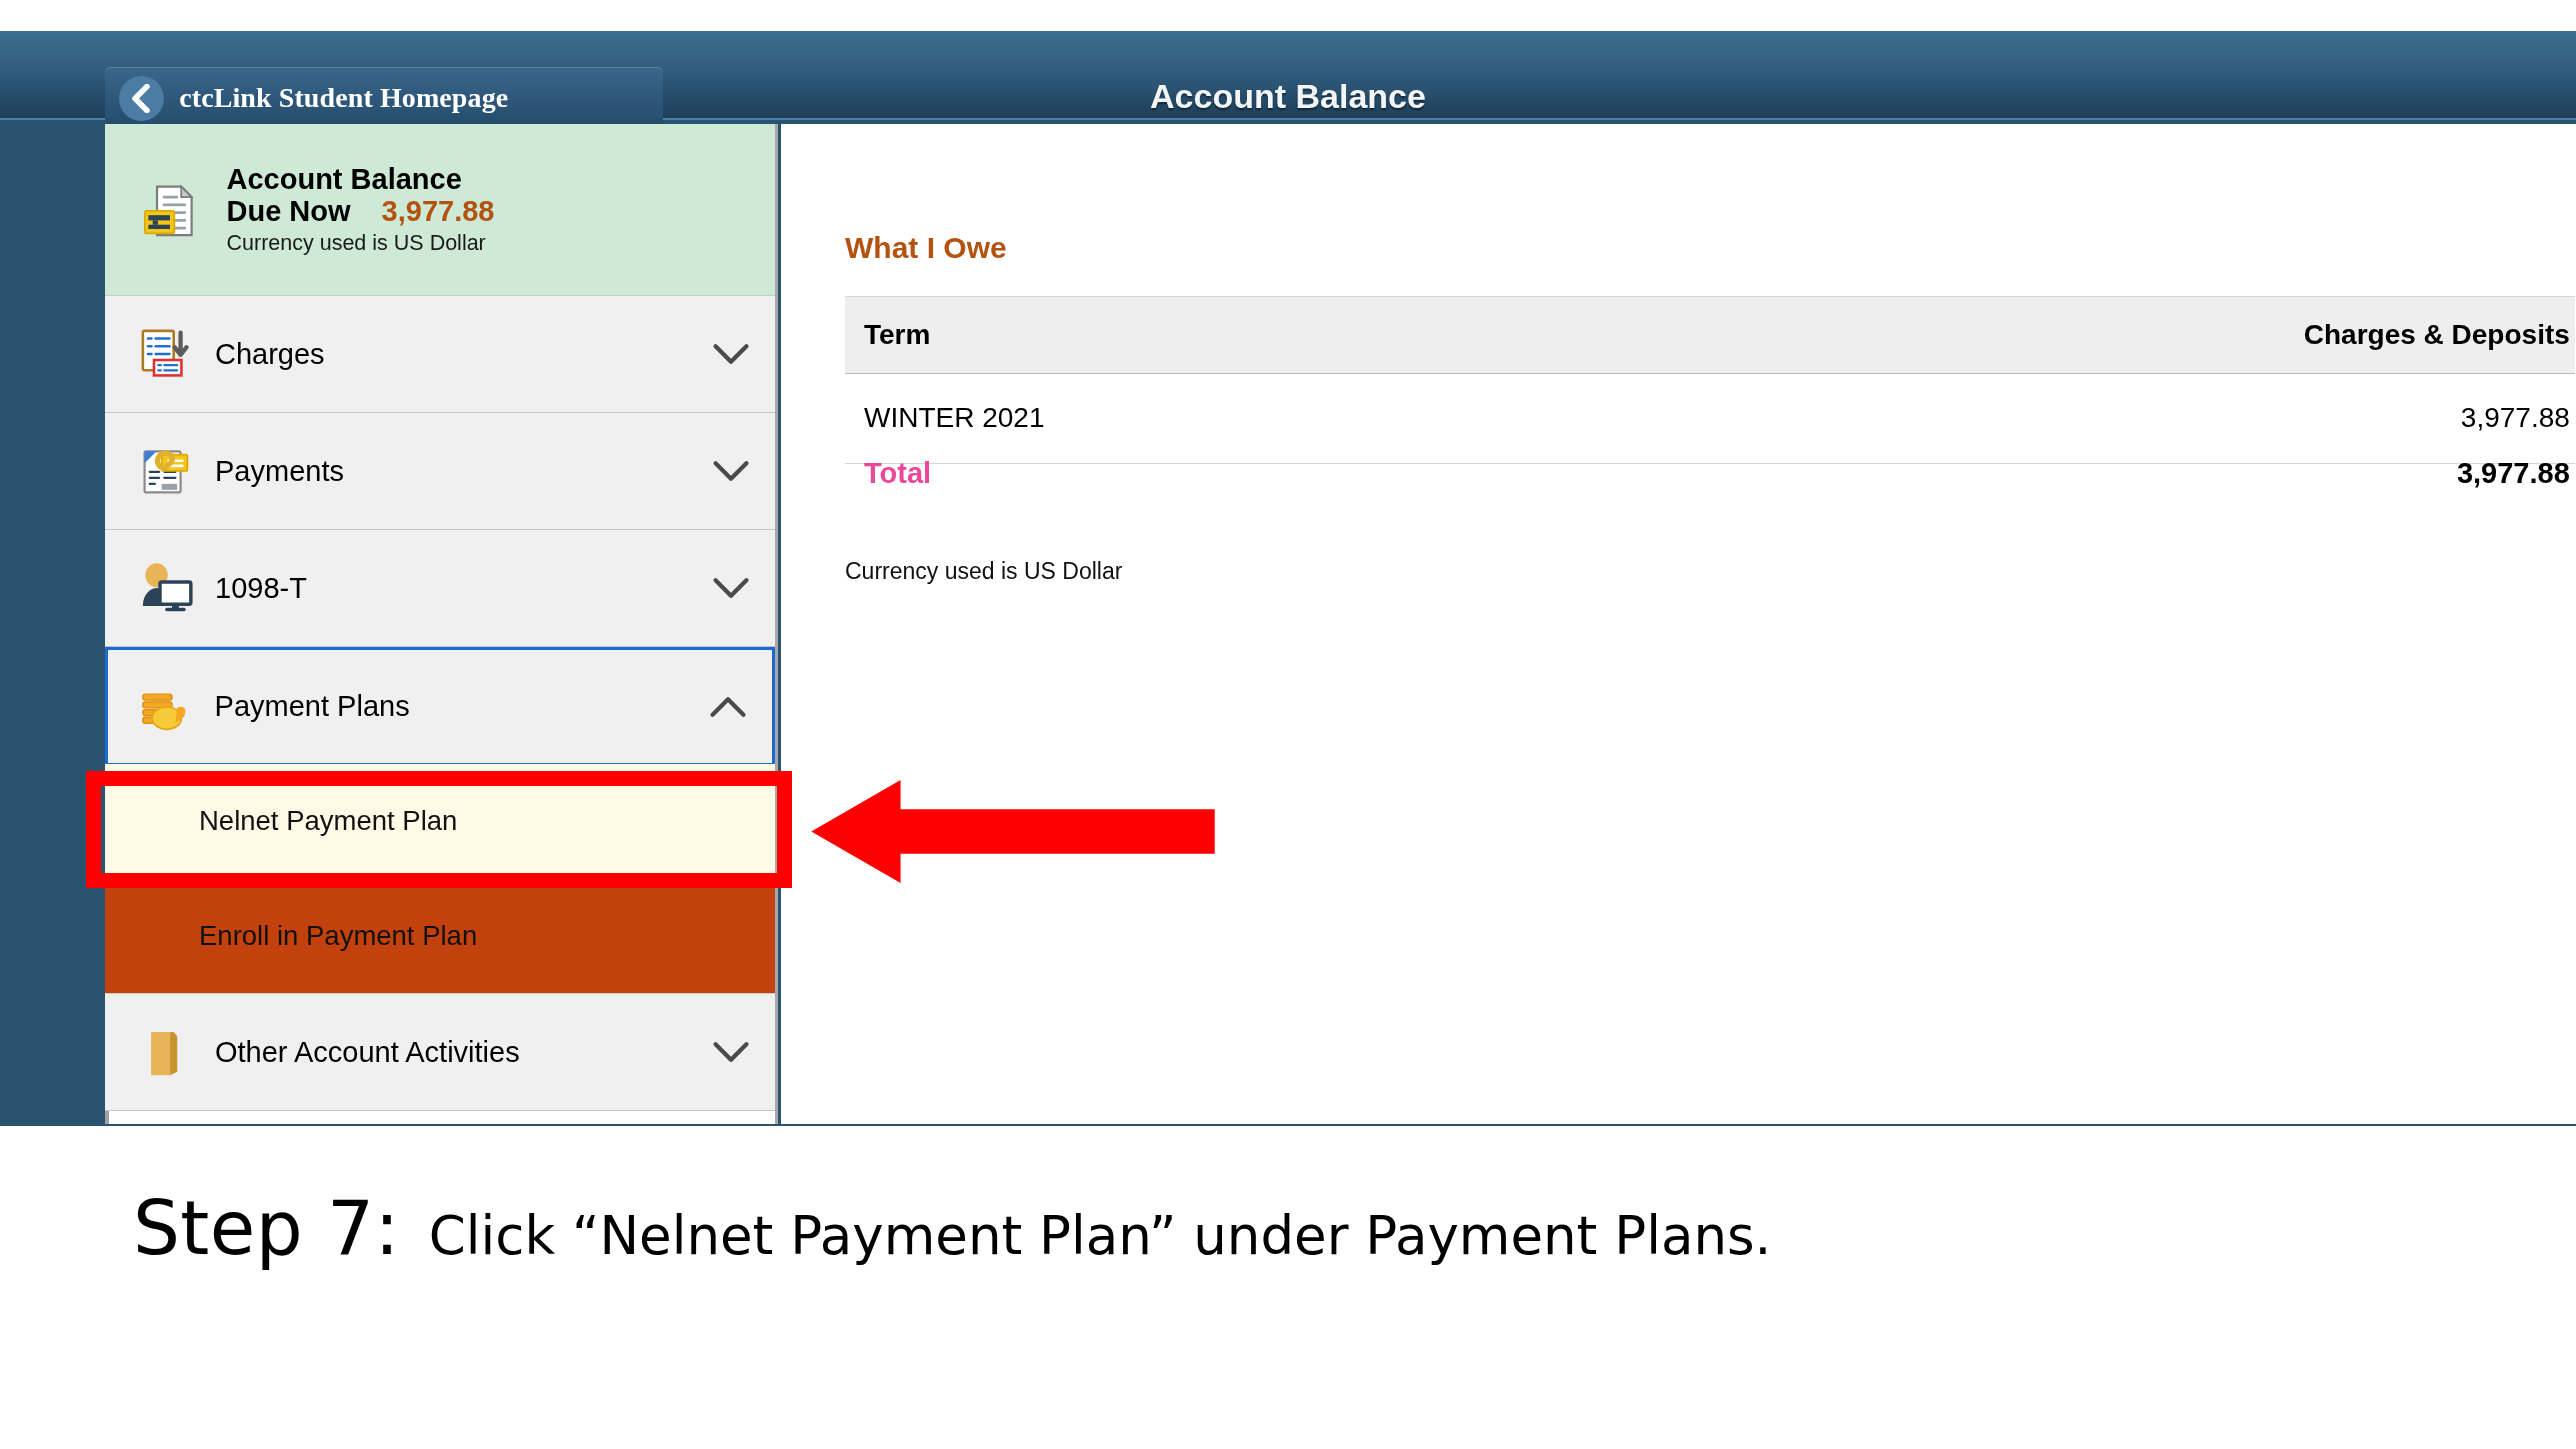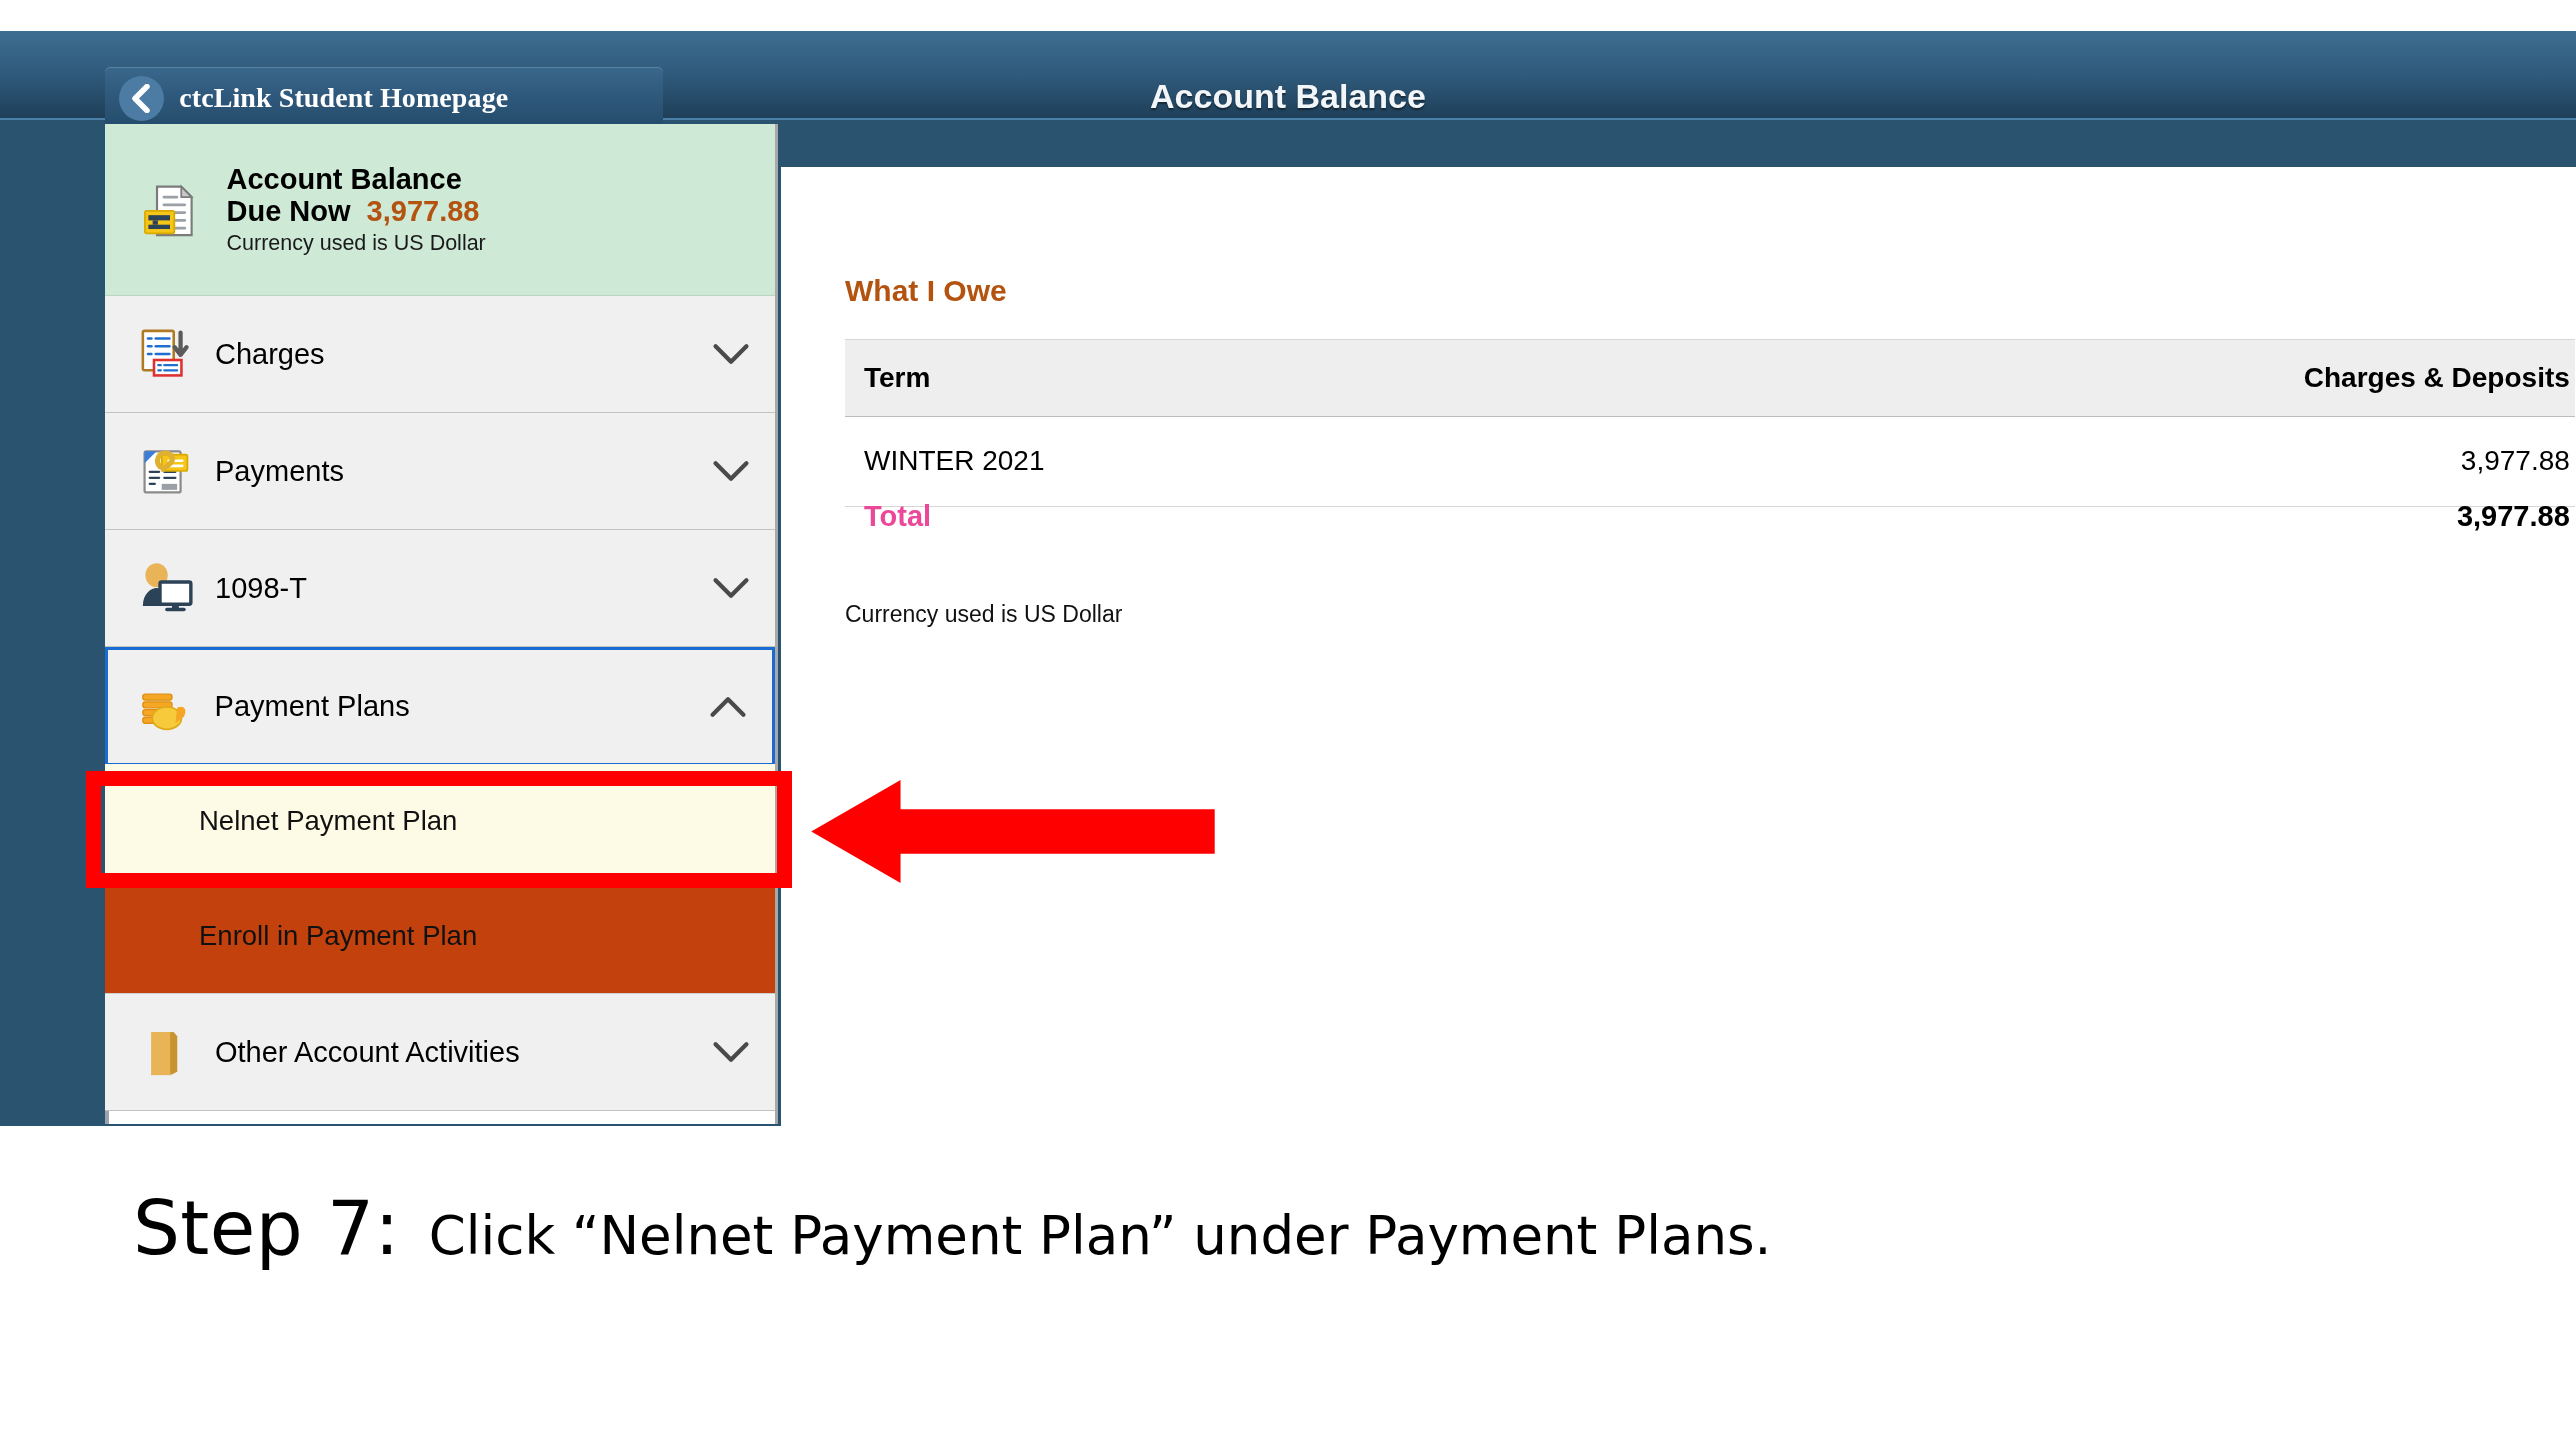--- a/index.html
+++ b/index.html
@@ -151,21 +151,21 @@
     border-bottom: 0.9px solid #b9d6c2;
     box-sizing: border-box;
     padding-left: 24px;
   }
   #balance-card .nav-icon { width: 82px; flex: 0 0 82px; display:flex; align-items:center; justify-content:center; }
   #balance-text { margin-left: 15.5px; }
   #balance-title {
     font-size: 29px; font-weight: bold; color: #000; line-height: 1.12;
   }
   #balance-due-line {
-    display: flex; align-items: baseline; gap: 16px; line-height: 1.12;
+    display: flex; align-items: baseline; gap: 31px; line-height: 1.12;
   }
   #balance-due-label { font-size: 29px; font-weight: bold; color: #000; }
   #balance-due-amount { font-size: 29px; font-weight: bold; color: #b3530f; }
   #balance-currency { font-size: 21.5px; color: #1a1a1a; margin-top: 3.4px; }
 
   .nav-collapsible { height: 117px; }
 
   
   #nav-payment-plans {
     border: 3.4px solid #1a6bd4;
@@ -189,21 +189,20 @@
 
   
   #content {
     position: absolute;
     left: 781px;
     top: 124px;
     width: 1795px;
     height: 1000px;
     background: #ffffff;
     box-sizing: border-box;
-    margin-top: 43px;
   }
   #owe-title {
     position: absolute;
     left: 64px;
     top: 107px;
     font-size: 30px;
     font-weight: bold;
     color: #b3530f;
   }
   #owe-table {

